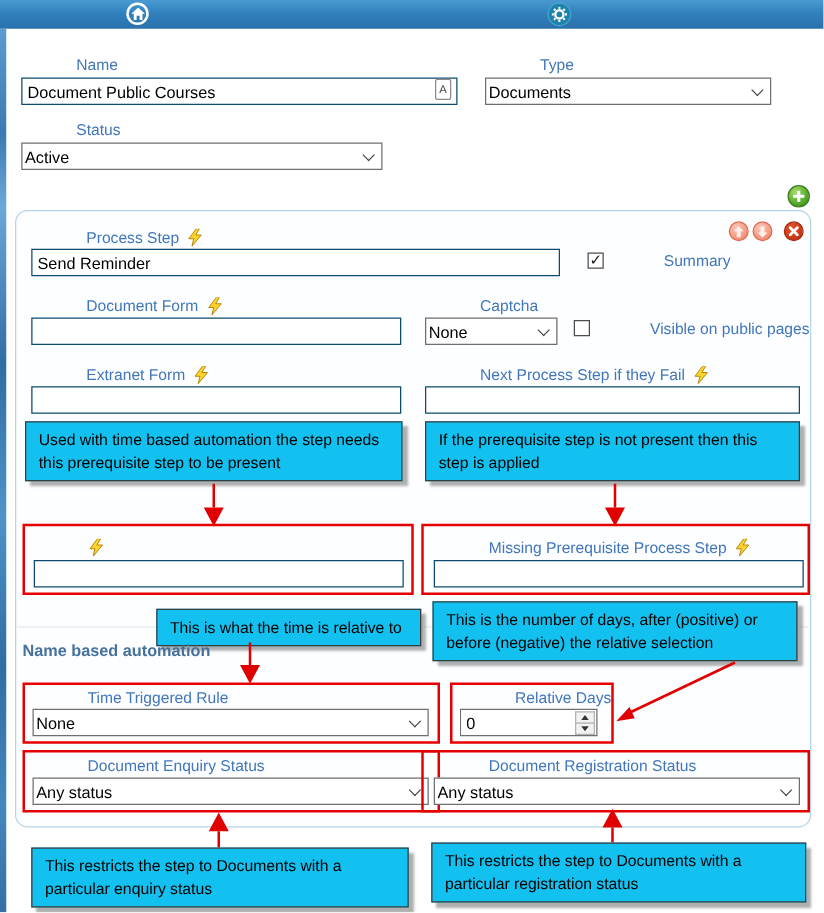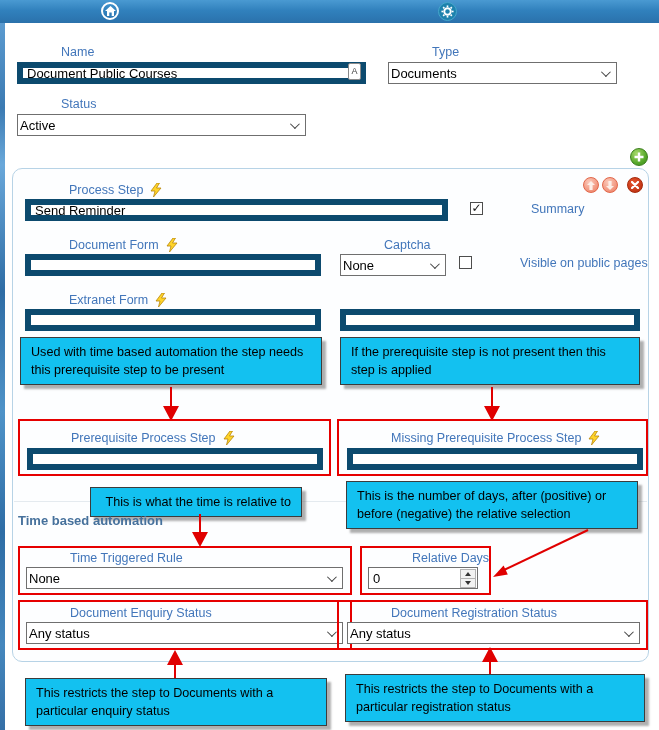--- a/index.html
+++ b/index.html
@@ -15,21 +15,21 @@
   #page-title { position:absolute; left:128px; top:4px; color:#fff; font-size:13.5px; font-weight:bold; white-space:nowrap; }
   #settings-btn { position:absolute; left:438px; top:2px; width:19px; height:19px; border-radius:50%;
                   background:#1d82ad; border:1px solid #46a6cc; display:grid; place-items:center; cursor:pointer; }
 
   
   #edge-strip { position:absolute; left:0; top:23px; width:5px; height:707px;
     background:linear-gradient(180deg,#5b9bd0 0%,#3b7ab2 12%,#6aa8da 20%,#2f6da5 38%,#4f93c8 55%,#2f6da5 72%,#4587bd 88%,#356fa6 100%); }
 
   
   .lbl { position:absolute; color:#4276ba; font-size:12.5px; white-space:nowrap; display:flex; align-items:center; gap:7px;margin-left:44px; }
-  .inp { position:absolute; height:22px; border:6px solid #0c4a6e; background:#fff; font-size:13px;
+  .inp { position:absolute; height:22px; border:1px solid #0c4a6e; background:#fff; font-size:13px;
          font-family:"Liberation Sans",sans-serif; padding:0 4px; color:#000; }
   .sel { position:absolute; height:22px; border:1px solid #6f6f6f; background:#fff; display:flex;
          align-items:center; padding:0 22px 0 2px; cursor:pointer; }
   .sel .sel-text { font-size:13px; color:#000; white-space:nowrap; overflow:hidden; }
   .chev { position:absolute; right:8px; top:7px; width:7px; height:7px;
           border-right:1.4px solid #444; border-bottom:1.4px solid #444; transform:rotate(45deg) translateY(-2px); }
   .cb { position:absolute; width:13px; height:13px; border:1px solid #4d4d4d; background:#fff; cursor:pointer; }
   .cb.checked::after { content:"\2713"; position:absolute; left:0.5px; top:-2px; font-size:12px; font-weight:bold; color:#111; }
 
   
@@ -42,21 +42,21 @@
   .round-ico { position:absolute; width:16px; height:16px; border-radius:50%; display:grid; place-items:center; cursor:pointer; }
   #move-up-btn, #move-down-btn { background:radial-gradient(circle at 38% 30%,#fbcabb,#f1927a 70%,#ea7a5e); border:1px solid #e2674a; }
   #delete-btn { background:radial-gradient(circle at 38% 30%,#e4502a,#b92e0e); border:1px solid #a52a0c; }
   #add-btn { position:absolute; left:630px; top:148px; width:18px; height:18px; border-radius:50%;
              background:radial-gradient(circle at 35% 28%,#a6d96a,#56a82a 62%,#3c8c1c); border:1px solid #3a7d1b;
              display:grid; place-items:center; cursor:pointer; }
 
   
   .callout { position:absolute; background:#13c1f0; border:1px solid #3c3c3c; color:#000;
              font-size:12.6px; line-height:18px; padding:5px 10px; box-shadow:4px 4px 2px rgba(110,110,110,.55); }
-  .callout.center { text-align:right; }
+  .callout.center { text-align:left;margin-left:35px; }
 
   
   .redbox { position:absolute; border:2px solid #e60000; background:transparent; }
 
   
   .arrow-v { position:absolute; width:16px; display:flex; flex-direction:column; align-items:center; }
   .arrow-v .shaft { width:2px; background:#e00000; flex:1; }
   .arrow-v .head-down { width:0; height:0; border-left:8px solid transparent; border-right:8px solid transparent; border-top:15px solid #e00000; }
   .arrow-v .head-up { width:0; height:0; border-left:8px solid transparent; border-right:8px solid transparent; border-bottom:15px solid #e00000; }
 
@@ -183,56 +183,61 @@
     </div>
 
   <div class="lbl" style="left:25px; top:293px;">
     <span>Extranet Form</span>
     <svg width="12" height="14" viewBox="0 0 12 14">
       <path d="M7 0 L1 8 H5 L3.5 14 L11 5 H6.5 L9.5 0 Z" fill="#ffd42a" stroke="#b8860b" stroke-width="0.8"></path>
     </svg>
   </div>
   <input class="inp" style="left: 25px; top: 309px; width: 296px;" value="">
 
+  <div class="lbl" style="left:340px; top:293px;">
+    <span>Next Process Step if they Fail</span>
+    <svg width="12" height="14" viewBox="0 0 12 14">
+      <path d="M7 0 L1 8 H5 L3.5 14 L11 5 H6.5 L9.5 0 Z" fill="#ffd42a" stroke="#b8860b" stroke-width="0.8"></path>
+    </svg>
+  </div>
   <input class="inp" style="left: 340px; top: 309px; width: 300px;" value="">
 
   <div class="callout" style="left:20px; top:337px; width:302px;">Used with time based automation the step needs this prerequisite step to be present</div>
   <div class="callout" style="left:340px; top:337px; width:300px;">If the prerequisite step is not present then this step is applied</div>
 
   <div class="arrow-v" style="left:163px; top:387px; height:34px;">
     <div class="shaft"></div>
       <div class="head-down"></div>
     </div>
   <div class="arrow-v" style="left:484px; top:387px; height:34px;">
     <div class="shaft"></div>
       <div class="head-down"></div>
     </div>
 
   <div class="redbox" style="left:18px; top:419px; width:313px; height:57px;"></div>
   <div class="lbl" style="left:27px; top:431px;">
-    <span>Prerequisite Process Step</span>
     <svg width="12" height="14" viewBox="0 0 12 14">
       <path d="M7 0 L1 8 H5 L3.5 14 L11 5 H6.5 L9.5 0 Z" fill="#ffd42a" stroke="#b8860b" stroke-width="0.8"></path>
     </svg>
   </div>
   <input class="inp" style="left: 27px; top: 448px; width: 296px;" value="">
 
   <div class="redbox" style="left:337px; top:419px; width:311px; height:57px;"></div>
   <div class="lbl" style="left:347px; top:431px;">
     <span>Missing Prerequisite Process Step</span>
     <svg width="12" height="14" viewBox="0 0 12 14">
       <path d="M7 0 L1 8 H5 L3.5 14 L11 5 H6.5 L9.5 0 Z" fill="#ffd42a" stroke="#b8860b" stroke-width="0.8"></path>
     </svg>
   </div>
   <input class="inp" style="left: 347px; top: 448px; width: 296px;" value="">
 
   <div id="divider"></div>
   <div class="callout center" style="left:90px; top:487px; width:212px;">This is what the time is relative to</div>
   <div class="callout" style="left:346px; top:481px; width:292px;">This is the number of days, after (positive) or before (negative) the relative selection</div>
-  <div id="time-heading">Time based automation</div>
+  <div id="time-heading">Name based automation</div>
 
   <div class="arrow-v" style="left:192px; top:514px; height:33px;">
     <div class="shaft"></div>
       <div class="head-down"></div>
     </div>
   <svg style="position:absolute; left:480px; top:527px;" width="120" height="56">
     <line x1="108" y1="3" x2="24" y2="43" stroke="#e00000" stroke-width="2"></line>
     <polygon points="13,50 27.8,47.6 23.6,38.6" fill="#e00000"></polygon>
   </svg>
 

